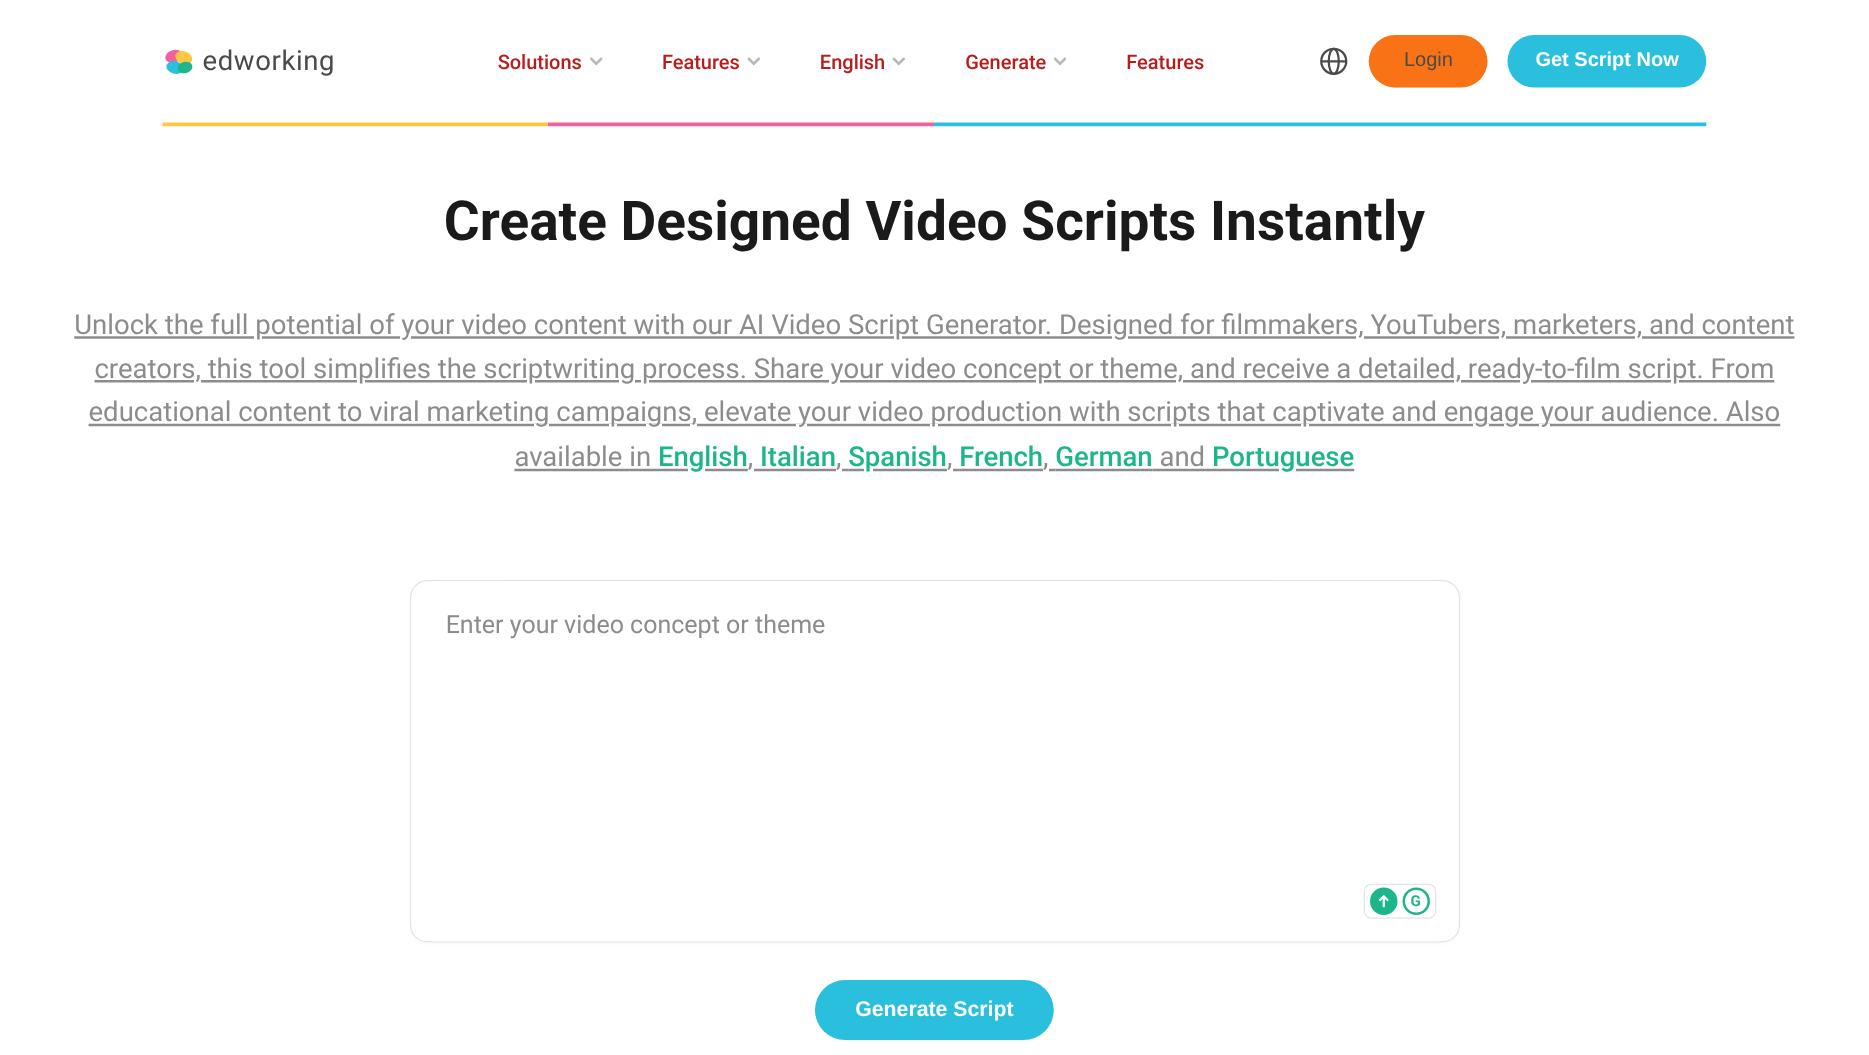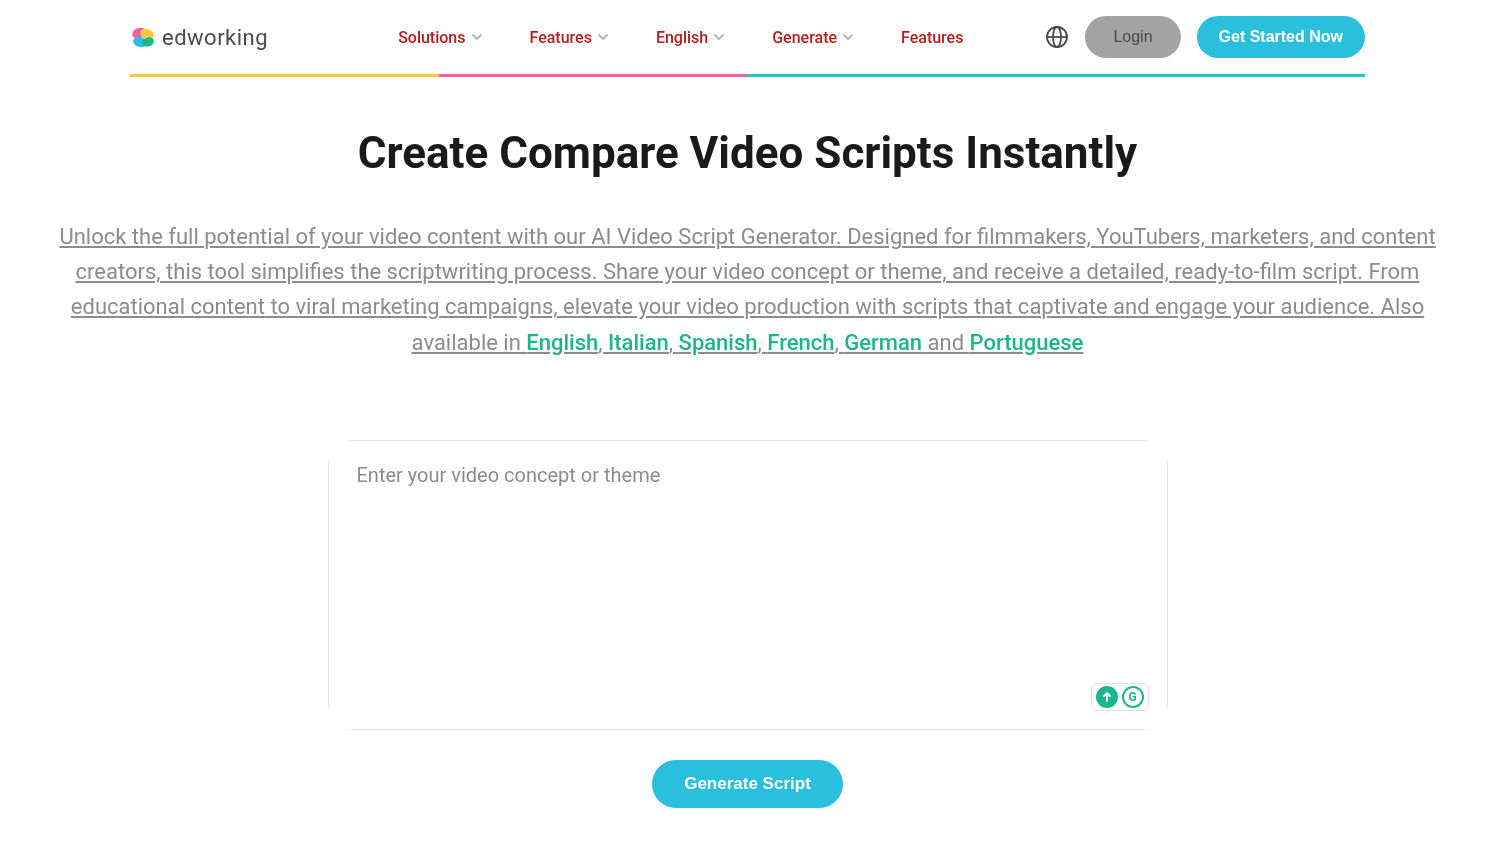--- a/index.html
+++ b/index.html
@@ -10,21 +10,21 @@
 body {
   font-family: -apple-system, BlinkMacSystemFont, 'Segoe UI', Roboto, Helvetica, Arial, sans-serif;
   background: #ffffff;
   color: #1a1a1a;
   width: 1495px;
   min-height: 844px;
 }
 .header {
   display: flex;
   align-items: center;
-  padding: 16px 130px;
+  padding: 28px 130px;
   gap: 40px;
 }
 .logo {
   display: flex;
   align-items: center;
   gap: 6px;
 }
 .logo-icon {
   display: flex;
   width: 26px;
@@ -68,21 +68,21 @@
 }
 .globe-icon {
   width: 24px;
   height: 24px;
   cursor: pointer;
 }
 .globe-icon svg {
   display: block;
 }
 .btn-login {
-  background: #a3a3a3;
+  background: #f97316;
   color: #4a4a4a;
   border: none;
   border-radius: 22px;
   padding: 12px 28px;
   font-size: 16px;
   font-weight: 500;
   cursor: pointer;
 }
 .btn-primary {
   background: #2bbfde;
@@ -121,21 +121,21 @@
 }
 .lang-link {
   color: #1db68b;
   font-weight: 500;
 }
 .input-area {
   width: 840px;
   height: 290px;
   margin: 80px auto 0;
   border: 1px solid #e3e3e3;
-  border-radius: 26px;
+  border-radius: 14px;
   position: relative;
   box-shadow: 0 1px 3px rgba(0,0,0,0.03);
 }
 .input-textarea {
   width: 100%;
   height: 100%;
   border: none;
   border-radius: 18px;
   padding: 22px 28px;
   font-size: 20px;
@@ -245,28 +245,28 @@
 
   <div class="header-actions">
     <span class="globe-icon">
       <svg viewBox="0 0 24 24" width="24" height="24" fill="none" stroke="#4a4a4a" stroke-width="1.8">
         <circle cx="12" cy="12" r="10"></circle>
         <ellipse cx="12" cy="12" rx="4" ry="10"></ellipse>
         <line x1="2" y1="12" x2="22" y2="12"></line>
       </svg>
     </span>
     <button class="btn-login">Login</button>
-    <button class="btn-primary">Get Started Now</button>
+    <button class="btn-primary">Get Script Now</button>
   </div>
 </header>
 
 <div class="gradient-line"></div>
 
 <main class="main">
-  <h1 class="hero-title">Create Compare Video Scripts Instantly</h1>
+  <h1 class="hero-title">Create Designed Video Scripts Instantly</h1>
 
   <p class="hero-desc">
     <span>Unlock the full potential of your video content with our AI Video Script Generator. Designed for filmmakers, YouTubers, marketers, and content creators, this tool simplifies the scriptwriting process. Share your video concept or theme, and receive a detailed, ready-to-film script. From educational content to viral marketing campaigns, elevate your video production with scripts that captivate and engage your audience. Also available in </span><a class="lang-link">English</a><span>, </span><a class="lang-link">Italian</a><span>, </span><a class="lang-link">Spanish</a><span>, </span><a class="lang-link">French</a><span>, </span><a class="lang-link">German</a><span> and </span><a class="lang-link">Portuguese</a>
   </p>
 
   <div class="input-area">
     <textarea class="input-textarea" placeholder="Enter your video concept or theme" style=""></textarea>
     <div class="input-badges">
       <span class="badge-circle badge-up">
         <svg viewBox="0 0 12 12" width="12" height="12">

